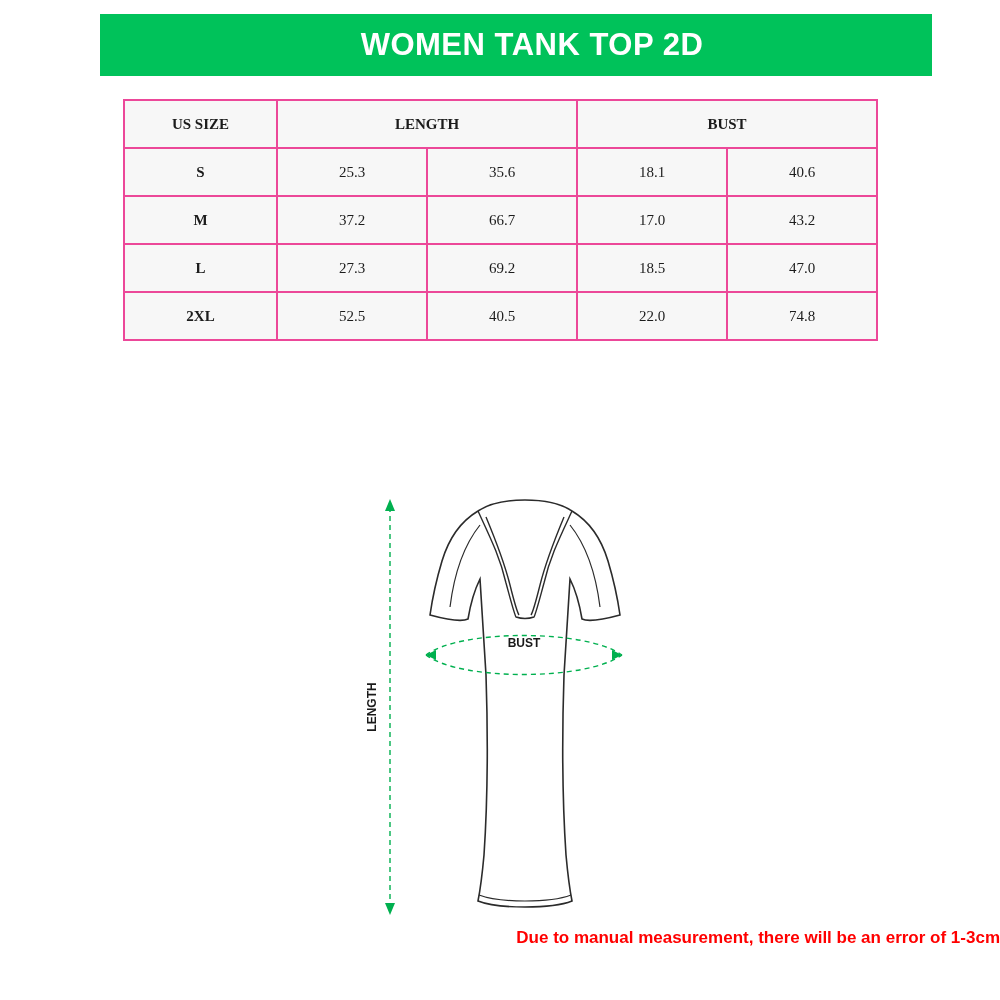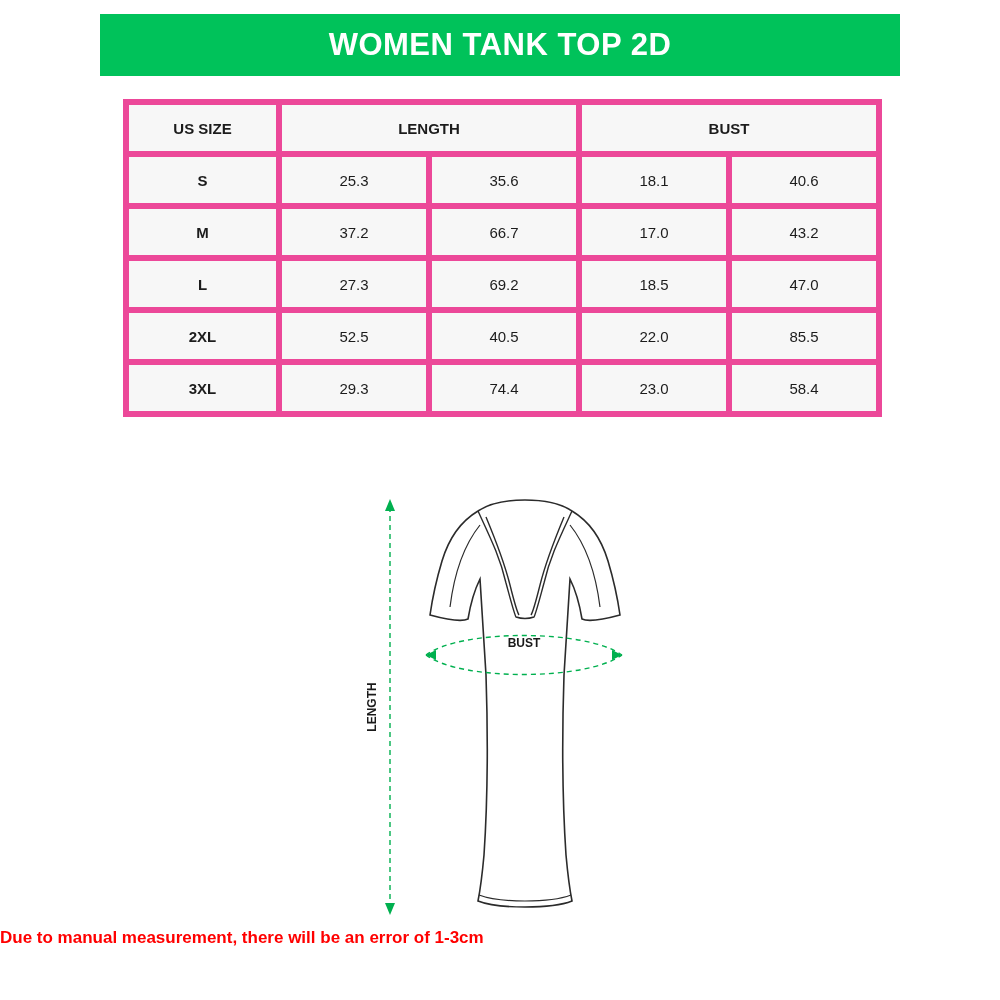--- a/index.html
+++ b/index.html
@@ -20,46 +20,48 @@
   .header-banner {
     position: absolute;
     left: 100px;
     top: 14px;
     width: 800px;
     height: 62px;
     background: #00c25a;
     display: flex;
     align-items: center;
     justify-content: center;
+    padding-left: 32px;
   }
   .header-title {
     color: #ffffff;
     font-size: 31px;
     font-weight: bold;
     letter-spacing: 0.5px;
   }
 
   
   .size-table {
     position: absolute;
     left: 123px;
     top: 99px;
     width: 755px;
     border-collapse: collapse;
     table-layout: fixed;
   }
   .size-table td, .size-table th {
-    border: 6px solid #ec4899;
+    border: 2px solid #ec4899;
     text-align: center;
     font-size: 15px;
     color: #1c1c1c;
     background: #f7f7f7;
     height: 46px;
     padding: 0;
     font-weight: normal;
+    font-family: Liberation Serif, serif;
   }
   .size-table .hdr-cell {
     font-weight: bold;
     font-size: 15px;
   }
   .size-table .row-label {
     font-weight: bold;
   }
   .col-size   { width: 153px; }
   .col-val    { width: 150px; }
@@ -72,21 +74,21 @@
     width: 340px;
     height: 430px;
   }
   .diagram svg { display: block; }
 
   .footer-note {
     position: absolute;
     left: 0;
     top: 928px;
     width: 1000px;
-    text-align: left;
+    text-align: right;
     color: #ff0000;
     font-size: 17px;
     font-weight: bold;
   }
 </style>
 </head>
 <body>
 
 <div class="header-banner">
   <div class="header-title">WOMEN TANK TOP 2D</div>
@@ -126,28 +128,21 @@
       <td>27.3</td>
       <td>69.2</td>
       <td>18.5</td>
       <td>47.0</td>
     </tr>
     <tr>
       <td class="row-label">2XL</td>
       <td>52.5</td>
       <td>40.5</td>
       <td>22.0</td>
-      <td>85.5</td>
-    </tr>
-    <tr>
-      <td class="row-label">3XL</td>
-      <td>29.3</td>
-      <td>74.4</td>
-      <td>23.0</td>
-      <td>58.4</td>
+      <td>74.8</td>
     </tr>
   </tbody>
 </table>
 
 <div class="diagram">
   <svg width="340" height="430" viewBox="0 0 340 430" xmlns="http://www.w3.org/2000/svg">
 
     <g fill="#ffffff" stroke="#2b2b2b" stroke-width="1.6">
       <path d="M138,16
                C 150,8 164,5 185,5

